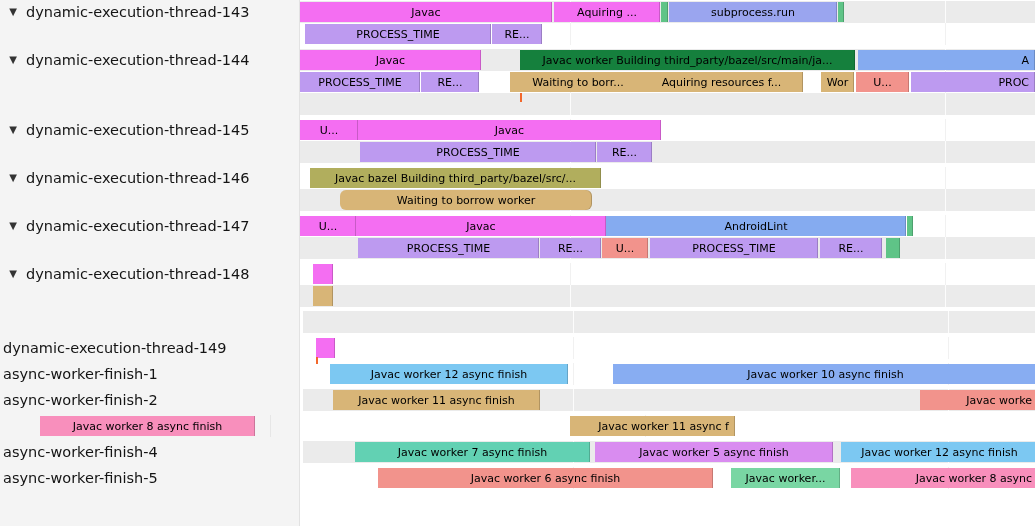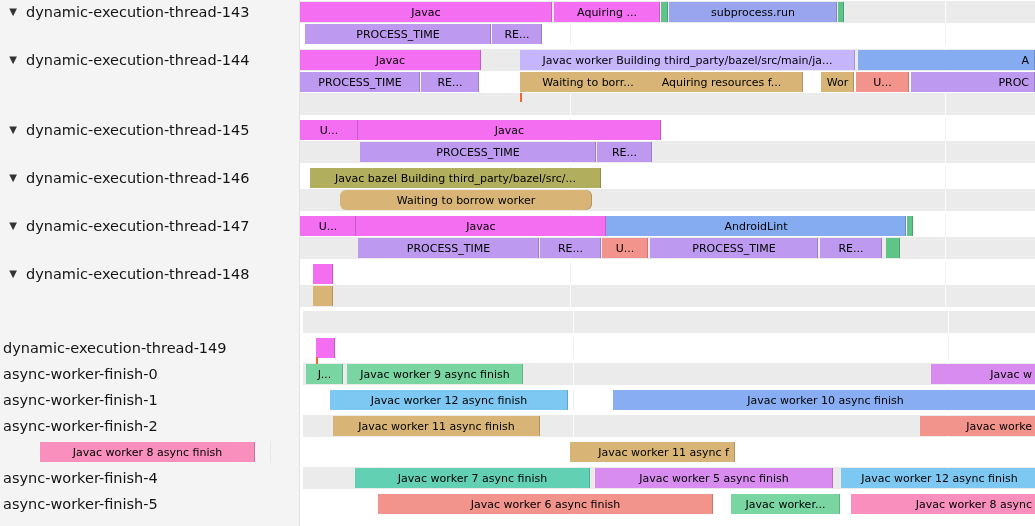--- a/index.html
+++ b/index.html
@@ -131,29 +131,29 @@
       <div class="group">
         <div class="label-cell">
           <span class="tri">▼</span>
           <span class="track-label">dynamic-execution-thread-144</span>
         </div>
         <div class="rows">
           <div class="row gray">
             <div class="rowline" style="left: 270px;"></div>
             <div class="rowline" style="left: 645px;"></div>
             <div class="bar" style="left: 0px; width: 181px; background: rgb(244, 110, 242);">Javac</div>
-            <div class="bar" style="left: 220px; width: 335px; background: #c4b5fd;">Javac worker Building third_party/bazel/src/main/ja...</div>
+            <div class="bar" style="left: 220px; width: 335px; background: #15803d;">Javac worker Building third_party/bazel/src/main/ja...</div>
             <div class="bar align-right" style="left: 558px; width: 177px; background: rgb(133, 171, 240);">A</div>
           </div>
           <div class="row white">
             <div class="rowline" style="left: 270px;"></div>
             <div class="rowline" style="left: 645px;"></div>
             <div class="bar" style="left: 0px; width: 120px; background: rgb(189, 154, 240);">PROCESS_TIME</div>
             <div class="bar" style="left: 121px; width: 58px; background: rgb(189, 154, 240);">RE...</div>
-            <div class="bar" style="left: 220px; width: 136px; background: rgb(216, 181, 119);">Waiting to borr...</div>
+            <div class="bar" style="left: 210px; width: 136px; background: rgb(216, 181, 119);">Waiting to borr...</div>
             <div class="bar" style="left: 340px; width: 163px; background: rgb(216, 181, 119);">Aquiring resources f...</div>
             <div class="bar" style="left: 521px; width: 33px; background: rgb(216, 181, 119);">Wor</div>
             <div class="bar" style="left: 556px; width: 53px; background: rgb(242, 147, 140);">U...</div>
             <div class="bar align-right" style="left: 611px; width: 124px; background: rgb(189, 154, 240);">PROC</div>
           </div>
           <div class="row gray">
             <div class="rowline" style="left: 270px;"></div>
             <div class="rowline" style="left: 645px;"></div>
             <div class="tick" style="left: 220px; top: 0px; height: 9px; background: rgb(242, 104, 44);"></div>
           </div>
@@ -260,34 +260,20 @@
           <div class="row white">
             <div class="rowline" style="left: 270px;"></div>
             <div class="rowline" style="left: 645px;"></div>
             <div class="bar" style="left: 13px; width: 19px; background: rgb(244, 110, 242);"></div>
             <div class="tick" style="left: 13px; top: 20px; height: 7px; background: rgb(242, 104, 44);"></div>
           </div>
         </div>
       </div>
       <div class="group">
         <div class="label-cell no-tri">
-          <span class="track-label">async-worker-finish-0</span>
-        </div>
-        <div class="rows">
-          <div class="row gray">
-            <div class="rowline" style="left: 270px;"></div>
-            <div class="rowline" style="left: 645px;"></div>
-            <div class="bar" style="left: 3px; width: 37px; background: rgb(121, 214, 163);">J...</div>
-            <div class="bar" style="left: 44px; width: 176px; background: rgb(121, 214, 163);">Javac worker 9 async finish</div>
-            <div class="bar align-right" style="left: 628px; width: 107px; background: rgb(217, 140, 240);">Javac w</div>
-          </div>
-        </div>
-      </div>
-      <div class="group">
-        <div class="label-cell no-tri">
           <span class="track-label">async-worker-finish-1</span>
         </div>
         <div class="rows">
           <div class="row white">
             <div class="rowline" style="left: 270px;"></div>
             <div class="rowline" style="left: 645px;"></div>
             <div class="bar" style="left: 27px; width: 238px; background: rgb(124, 200, 242);">Javac worker 12 async finish</div>
             <div class="bar" style="left: 310px; width: 425px; background: rgb(136, 173, 242);">Javac worker 10 async finish</div>
           </div>
         </div>

